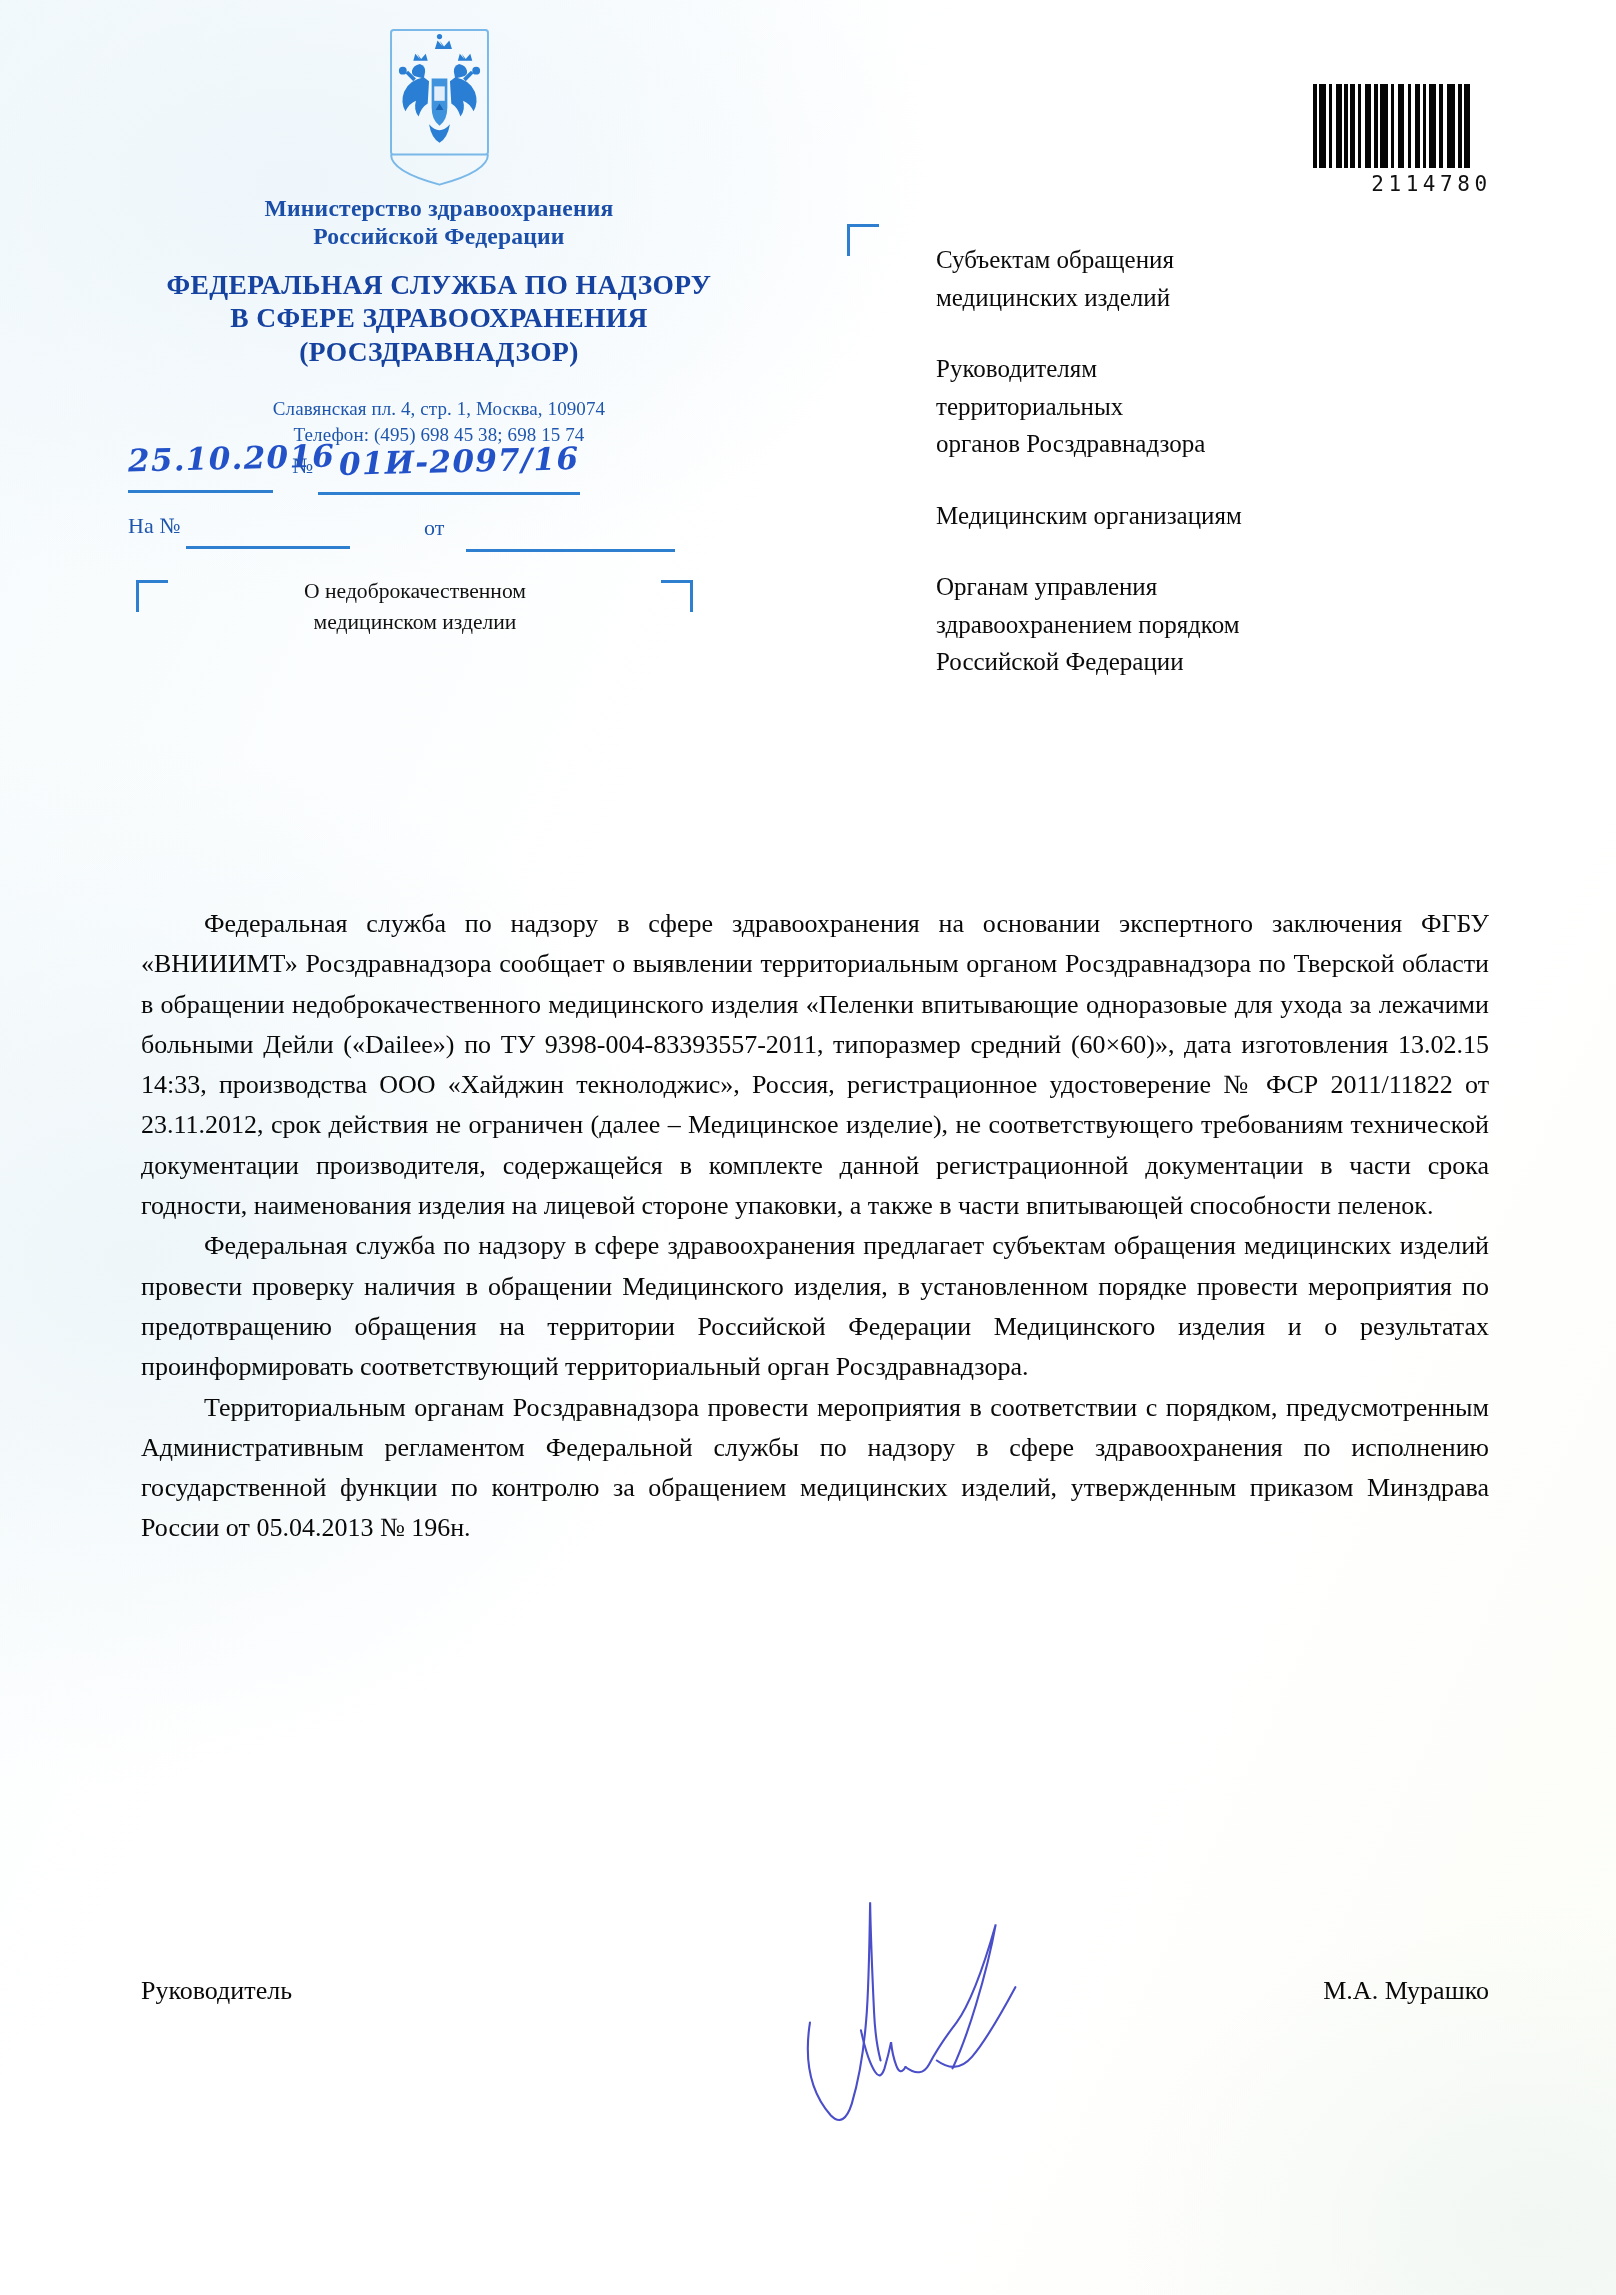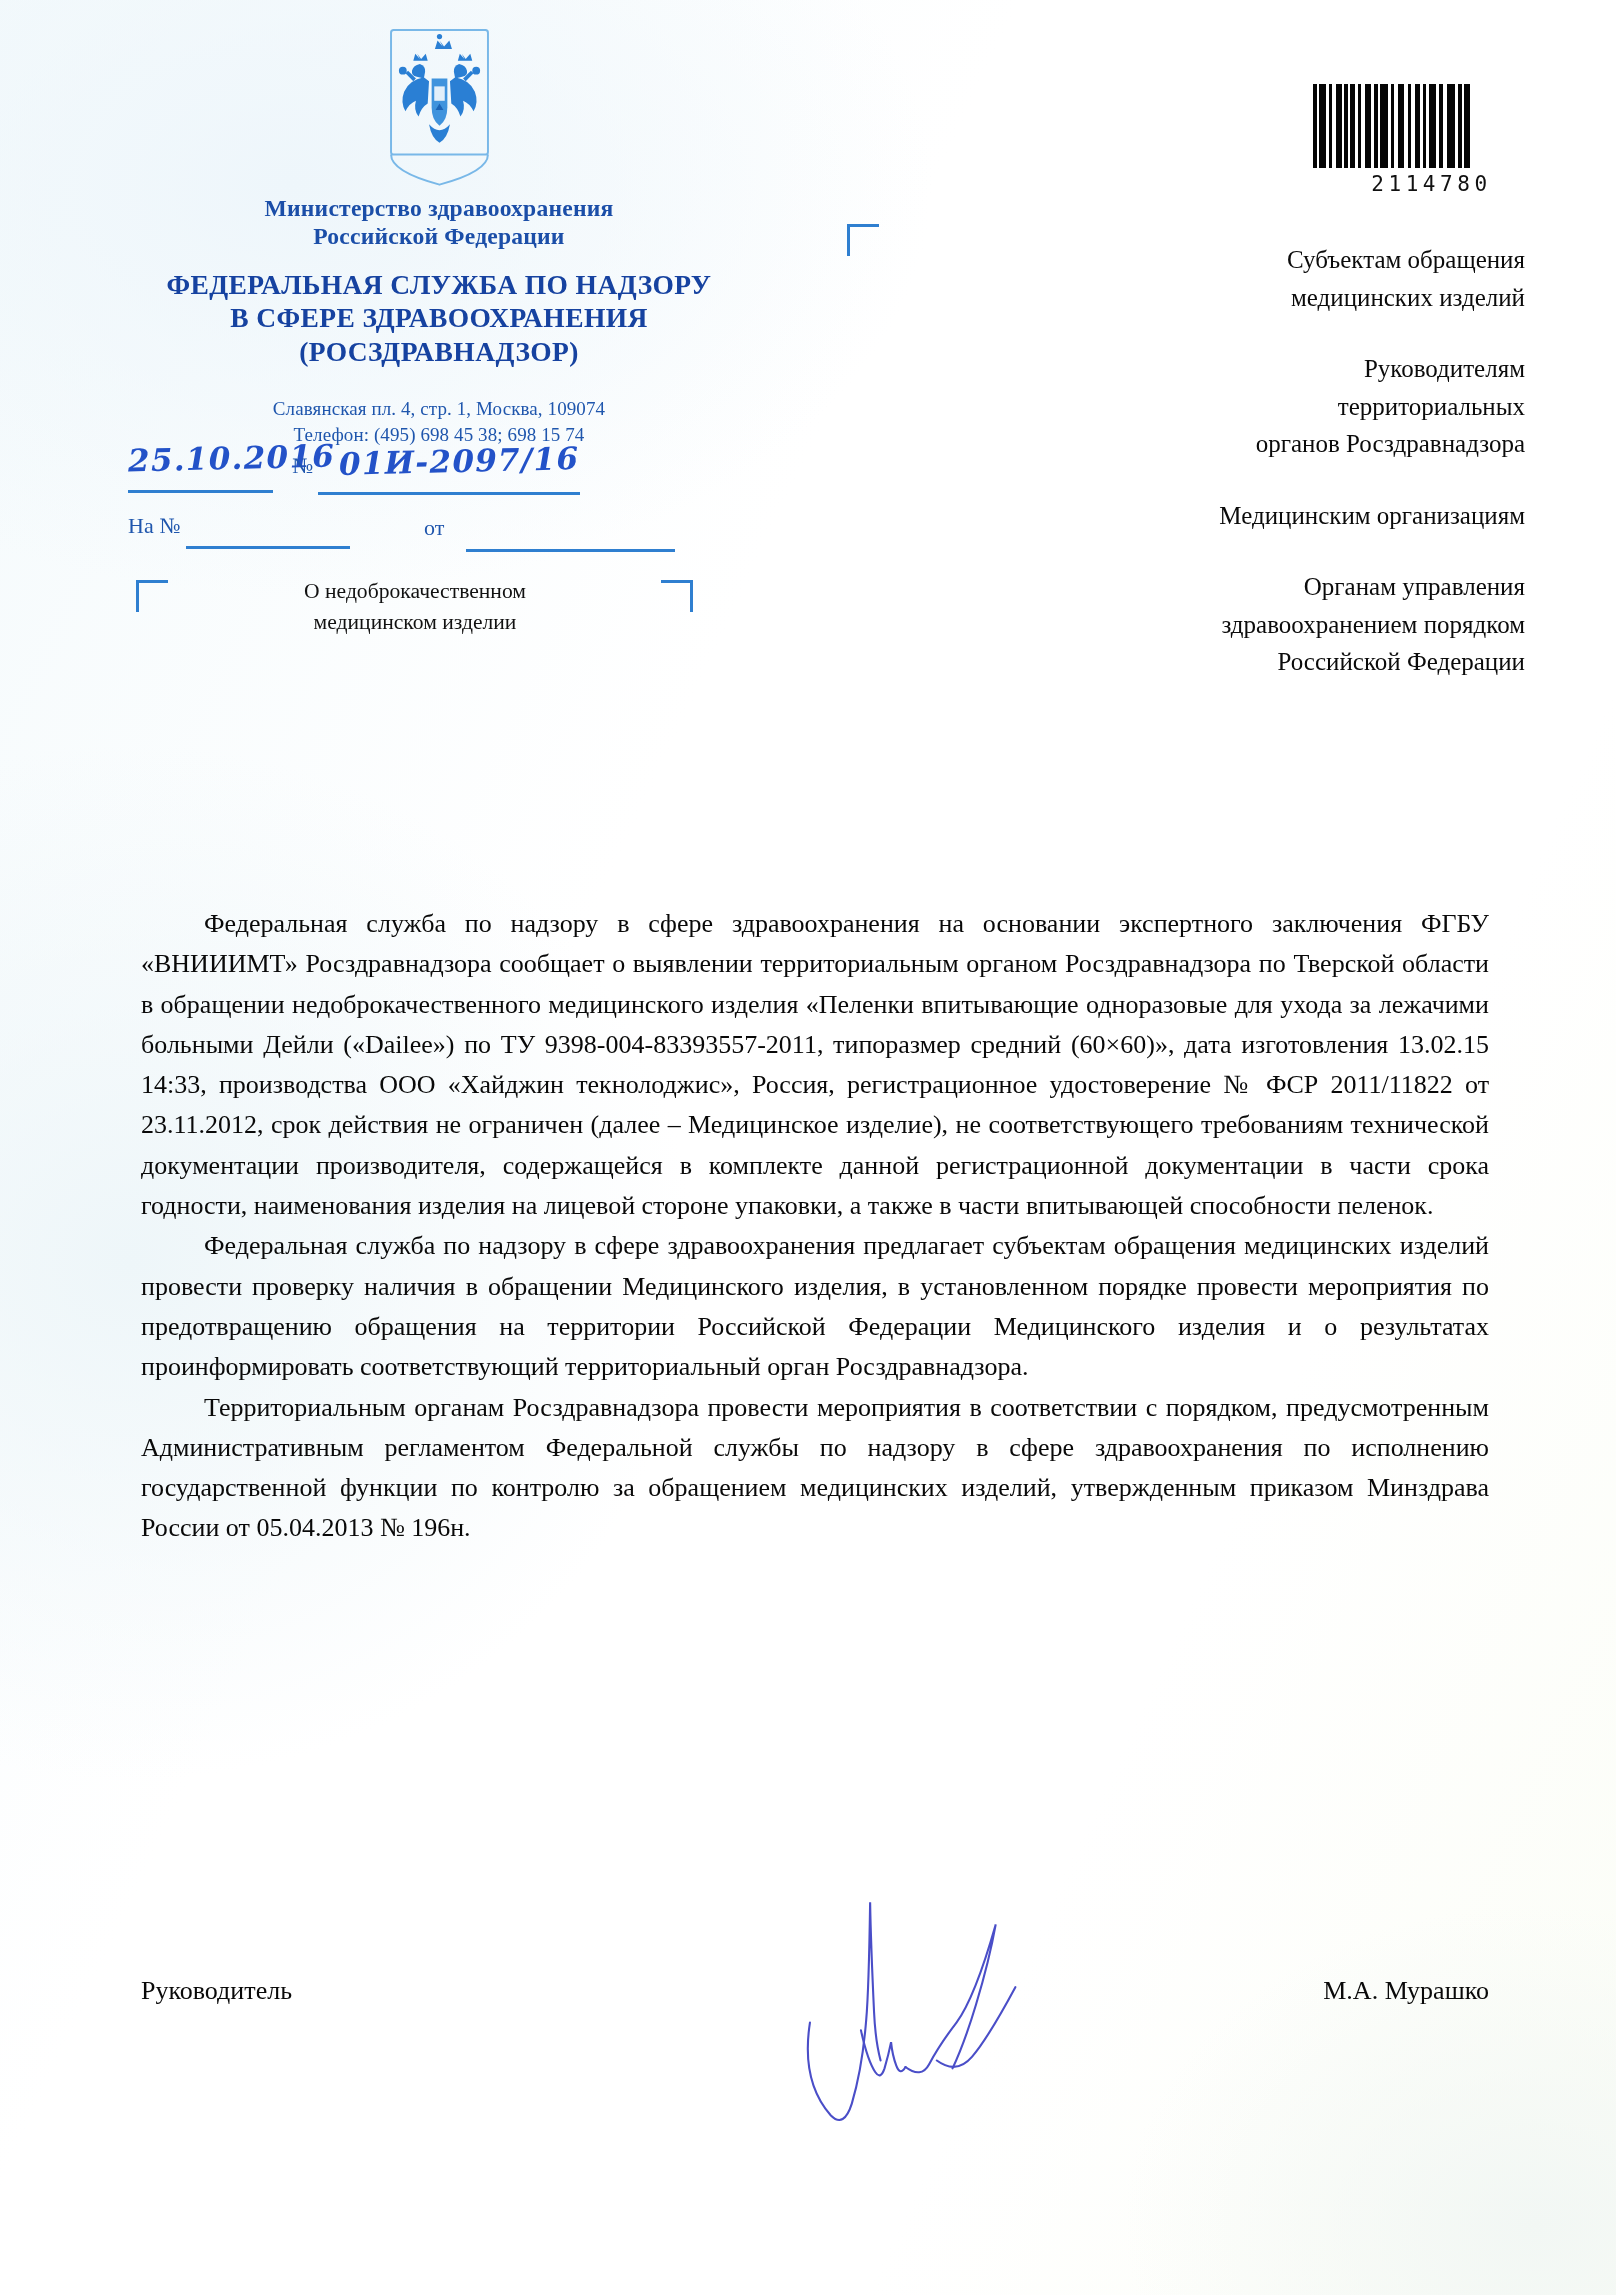--- a/index.html
+++ b/index.html
@@ -177,21 +177,21 @@
     left: 936px;
     top: 241px;
     width: 589px;
     font-size: 25px;
     line-height: 1.5;
     color: #0b0b0b;
   }
   .addressee .grp { margin-bottom: 34px; }
   .addressee .grp:last-child { margin-bottom: 0; }
   .addressee .l { display: block; }
-  .a-center { text-align: right; }
+  .a-center { text-align: left; }
 
   
   .body {
     position: absolute;
     left: 141px;
     top: 904px;
     width: 1348px;
     font-size: 26px;
     line-height: 1.55;
     text-align: justify;

